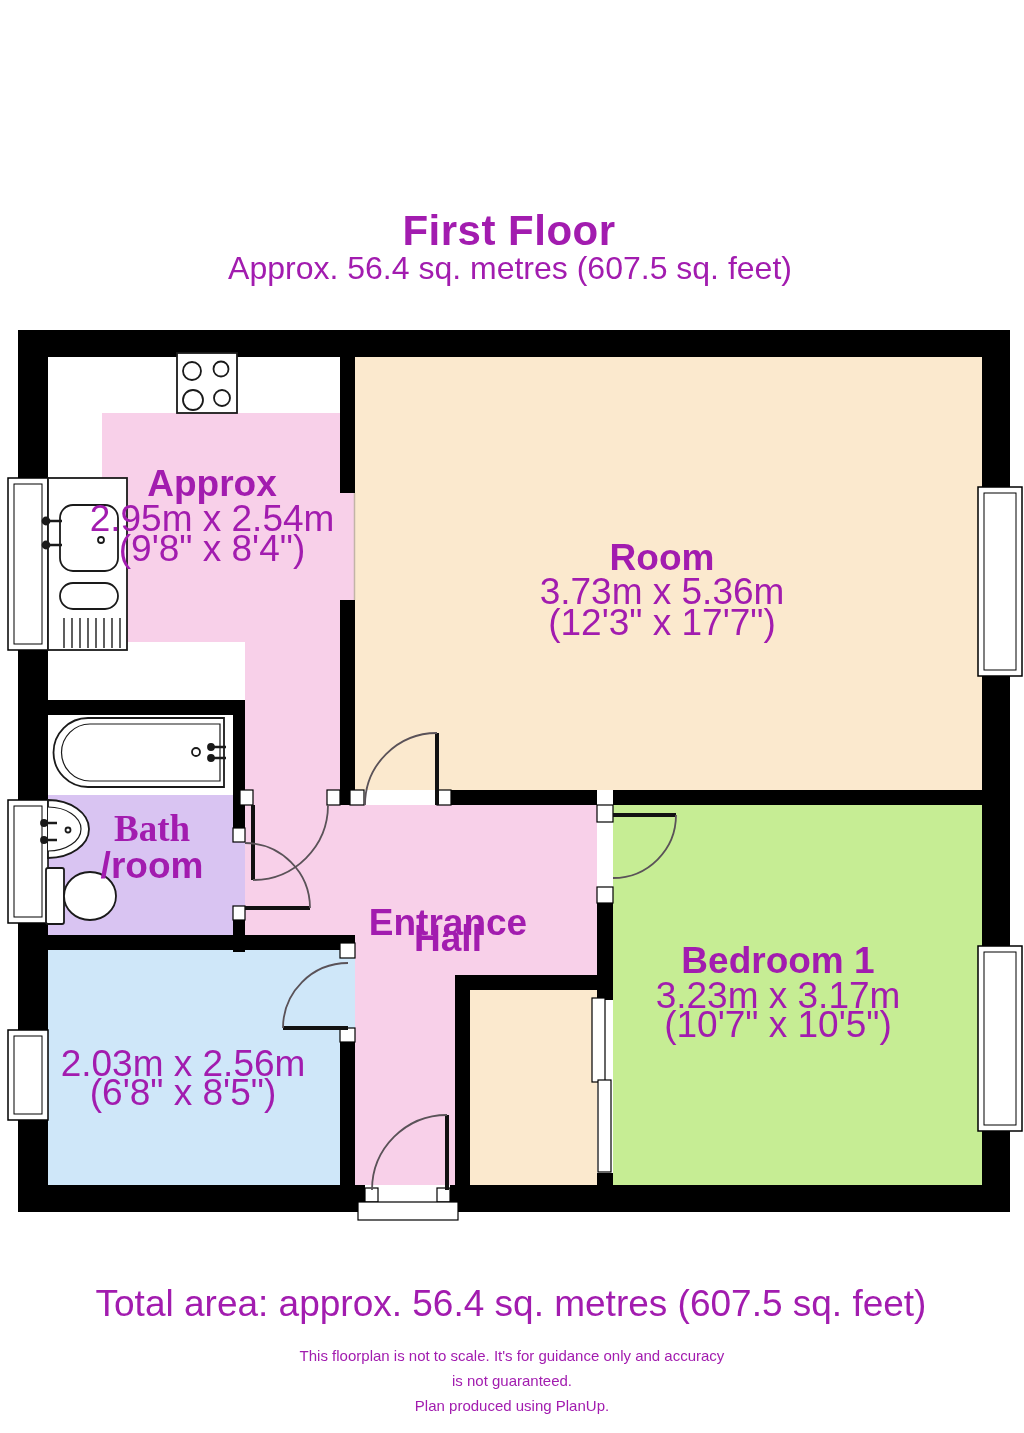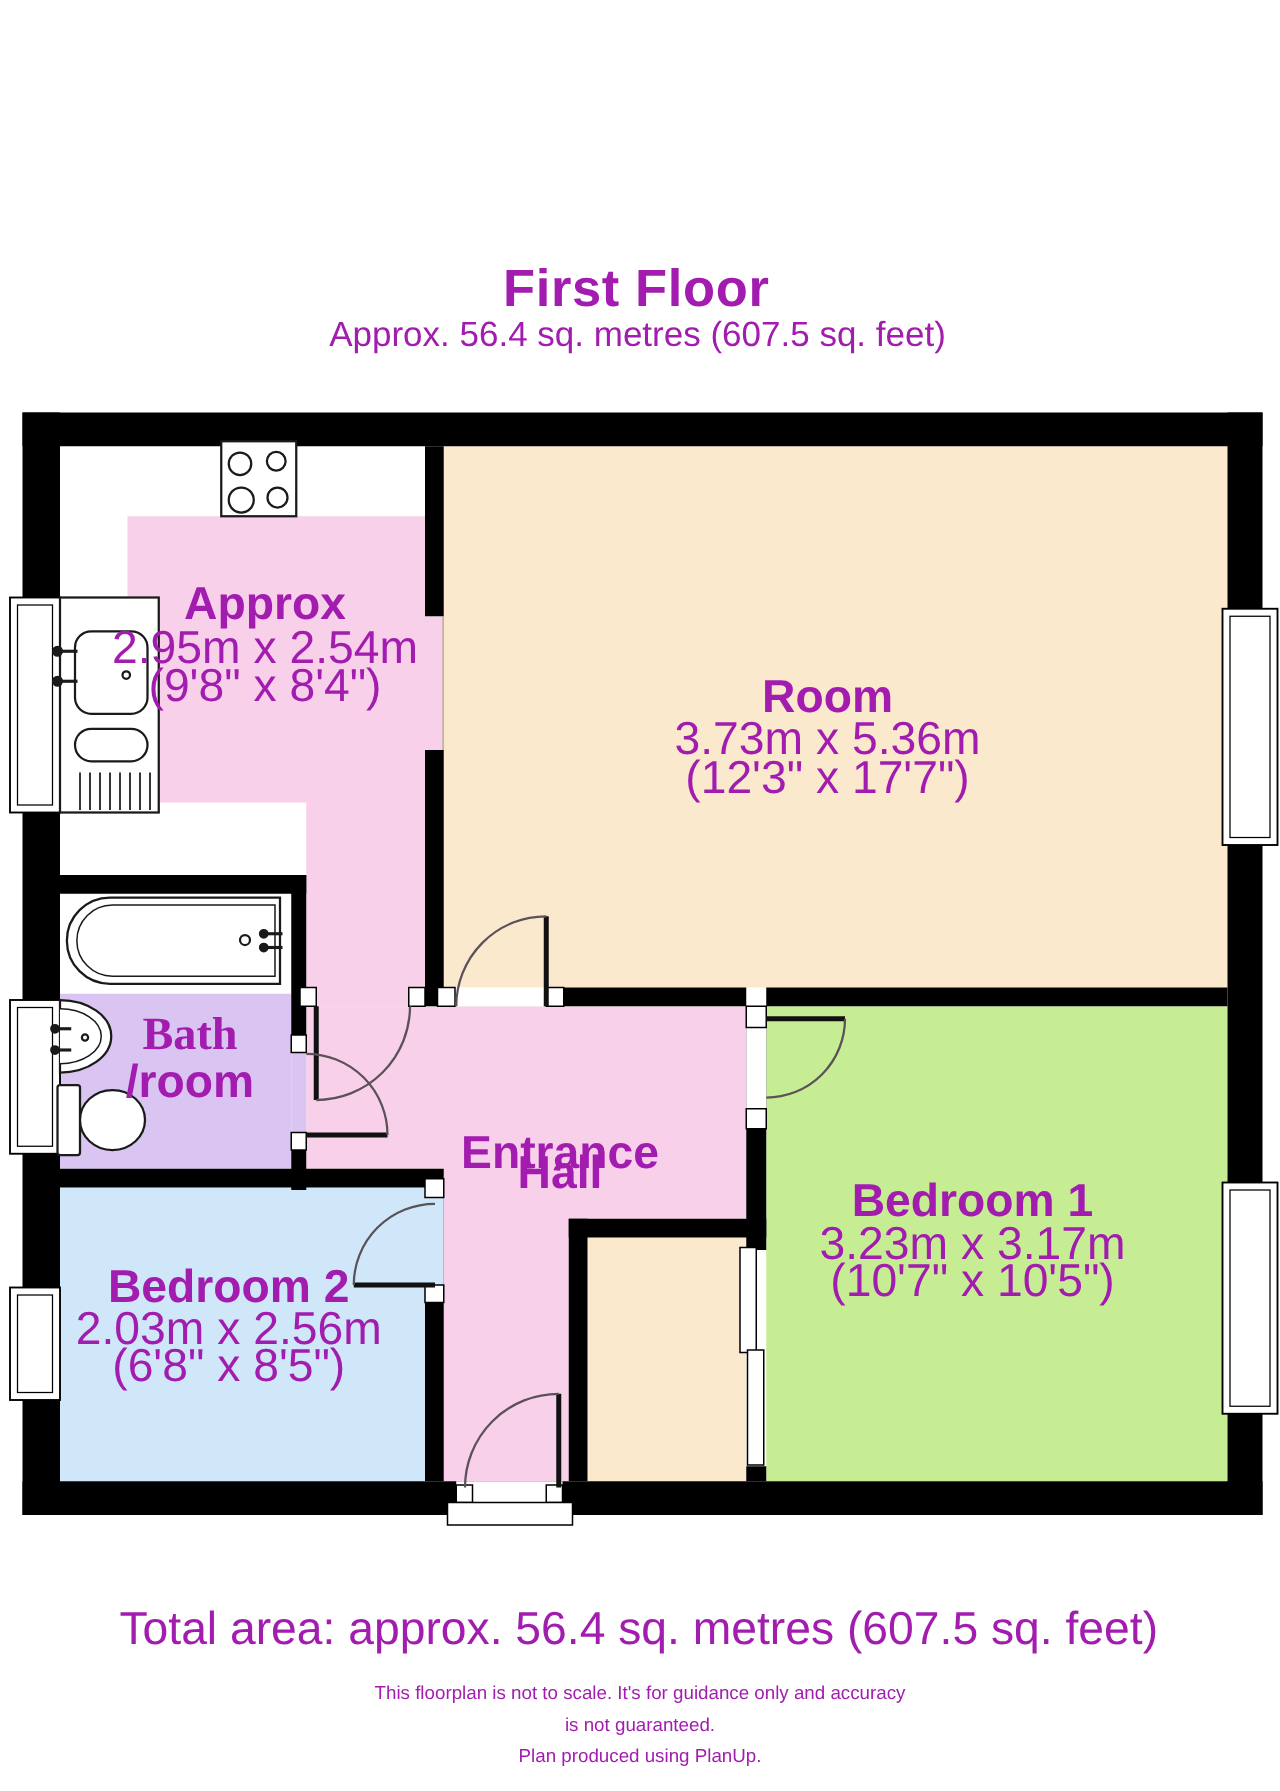--- a/index.html
+++ b/index.html
@@ -6,21 +6,21 @@
   .canvas{
     position:relative;width:1024px;height:1433px;background:#ffffff;
     font-family:"Liberation Sans",sans-serif;overflow:hidden;
   }
   .plan-svg{position:absolute;left:0;top:0;}
   .label{
     position:absolute;transform:translate(-50%,-50%);
     white-space:nowrap;color:#a21caf;line-height:1;text-align:center;
   }
   .title{font-size:42px;font-weight:700;letter-spacing:0.5px;}
-  .subtitle{font-size:28px;}
+  .subtitle{font-size:32px;}
   .room-name{font-size:37px;font-weight:700;}
   .room-dim{font-size:37px;}
   .total{font-size:37px;}
   .fine{font-size:15px;}
 </style>
 </head>
 <body>
 
 <div class="canvas">
 
@@ -215,21 +215,20 @@
   <div class="label room-name" style="left:152px;top:828px;font-family:Liberation Serif, serif;">Bath</div>
   <div class="label room-name" style="left:152px;top:865px;">/room</div>
 
   <div class="label room-name" style="left:448px;top:878px;margin-top:44px;">Entrance</div>
   <div class="label room-name" style="left:448px;top:915px;margin-top:23px;">Hall</div>
 
   <div class="label room-name" style="left:778px;top:960px;text-align:center;">Bedroom 1</div>
   <div class="label room-dim" style="left:778px;top:995px;">3.23m x 3.17m</div>
   <div class="label room-dim" style="left:778px;top:1024px;">(10'7" x 10'5")</div>
 
-  <div class="label room-name" style="left:183px;top:1029px;">Bedroom 2</div>
   <div class="label room-dim" style="left:183px;top:1063px;">2.03m x 2.56m</div>
   <div class="label room-dim" style="left:183px;top:1092px;">(6'8" x 8'5")</div>
 
   <div class="label total" style="left:511px;top:1303px;">Total area: approx. 56.4 sq. metres (607.5 sq. feet)</div>
   <div class="label fine" style="left:512px;top:1355px;">This floorplan is not to scale. It's for guidance only and accuracy</div>
   <div class="label fine" style="left:512px;top:1380px;text-align:right;">is not guaranteed.</div>
   <div class="label fine" style="left:512px;top:1405px;">Plan produced using PlanUp.</div>
 
 </div>
 

